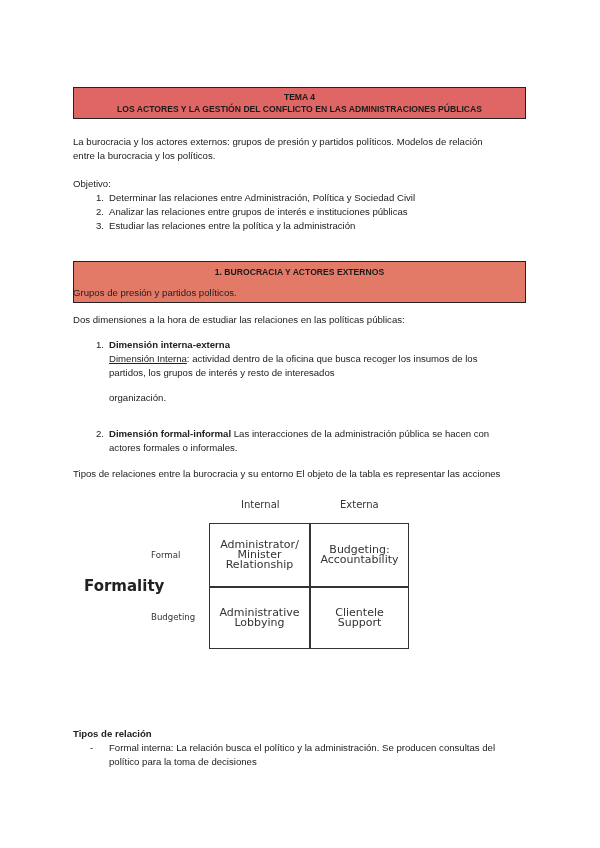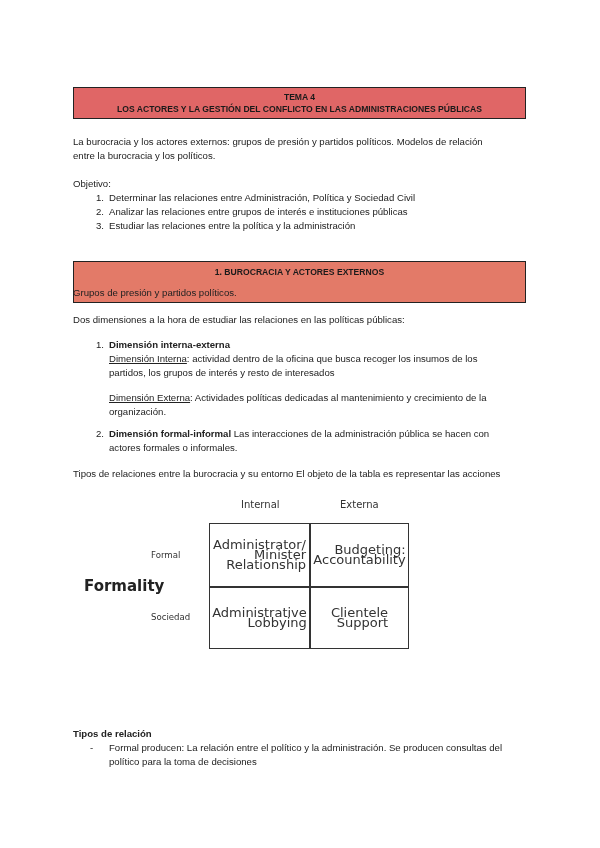--- a/index.html
+++ b/index.html
@@ -17,21 +17,21 @@
     .num { position: absolute; left: 0; width: 14px; text-align: right; }
     .txt { position: absolute; left: 19px; width: 420px; }
     .u { text-decoration: underline; }
     b { font-weight: bold; }
     .diagram { left: 70px; top: 495px; width: 350px; height: 160px; font-family: "DejaVu Sans", sans-serif; color: #333; }
     .grid { position: absolute; left: 139px; top: 28px; width: 200px; height: 126px;
       border: 1.5px solid #333; box-sizing: border-box; }
     .vline { position: absolute; left: 99px; top: 0; width: 1.5px; height: 100%; background: #333; }
     .hline { position: absolute; left: 0; top: 62px; width: 100%; height: 1.5px; background: #333; }
     .cell { position: absolute; width: 99px; height: 62px; display: flex; align-items: center; justify-content: center;
-      text-align: right; font-size: 13px; line-height: 10px; white-space: pre-line; }
+      text-align: center; font-size: 11px; line-height: 10px; white-space: pre-line; }
     .colhead { position: absolute; top: 3px; font-size: 10px; }
     .rowhead { position: absolute; font-size: 8.6px; }
     .formality { position: absolute; left: 14px; top: 84px; font-weight: bold; font-size: 15px; color: #222; }
     .dash { position: absolute; left: 90px; }
   </style>
 </head>
 <body>
 
 <div class="abs title-box">
   <div>TEMA 4</div>
@@ -65,58 +65,57 @@
 <div class="abs p" style="top:313px;">Dos dimensiones a la hora de estudiar las relaciones en las políticas públicas:</div>
 
 <div class="abs" style="left:73px; top:338px; width:460px; height:120px;">
   <div class="ol-item" style="left:17px; top:0;">
     <span class="num">1.</span>
     <div class="txt">
       <div><b>Dimensión interna-externa</b></div>
       <div><span class="u">Dimensión Interna</span><span>: actividad dentro de la oficina que busca recoger los insumos de los</span></div>
       <div>partidos, los grupos de interés y resto de interesados</div>
       <div style="height:11px"></div>
-      <div><span class="u">Dimensión Externa</span><span>: Actividades políticas dedicadas al mantenimiento y crecimiento de la</span></div>
       <div>organización.</div>
     </div>
   </div>
   <div class="ol-item" style="left:17px; top:89px;">
     <span class="num">2.</span>
     <div class="txt">
       <div><b>Dimensión formal-informal</b><span> Las interacciones de la administración pública se hacen con</span></div>
       <div>actores formales o informales.</div>
     </div>
   </div>
 </div>
 
 <div class="abs p" style="top:467px;">
   <div>Tipos de relaciones entre la burocracia y su entorno El objeto de la tabla es representar las acciones</div>
 </div>
 
 <div class="abs diagram">
   <span class="colhead" style="left:171px;">Internal</span>
   <span class="colhead" style="left:270px;">Externa</span>
   <span class="rowhead" style="left:81px; top:53px;">Formal</span>
-  <span class="rowhead" style="left:81px; top:115px;">Sociedad</span>
+  <span class="rowhead" style="left:81px; top:115px;">Budgeting</span>
   <span class="formality">Formality</span>
   <div class="grid">
     <div class="vline"></div>
     <div class="hline"></div>
     <div class="cell" style="left:0; top:0;">Administrator/
 Minister
 Relationship</div>
     <div class="cell" style="left:100px; top:0;">Budgeting:
 Accountability</div>
     <div class="cell" style="left:0; top:63px;">Administrative
 Lobbying</div>
     <div class="cell" style="left:100px; top:63px;">Clientele
 Support</div>
   </div>
 </div>
 
 <div class="abs p" style="top:727px; font-weight:bold;">Tipos de relación</div>
 <div class="abs" style="left:73px; top:741px; width:460px; height:30px;">
   <span class="dash" style="left:17px;">-</span>
   <div class="abs" style="left:36px; top:0; width:430px;">
-    <div>Formal producen: La relación entre el político y la administración. Se producen consultas del</div>
+    <div>Formal interna: La relación busca el político y la administración. Se producen consultas del</div>
     <div>político para la toma de decisiones</div>
   </div>
 </div>
 
 </body></html>

